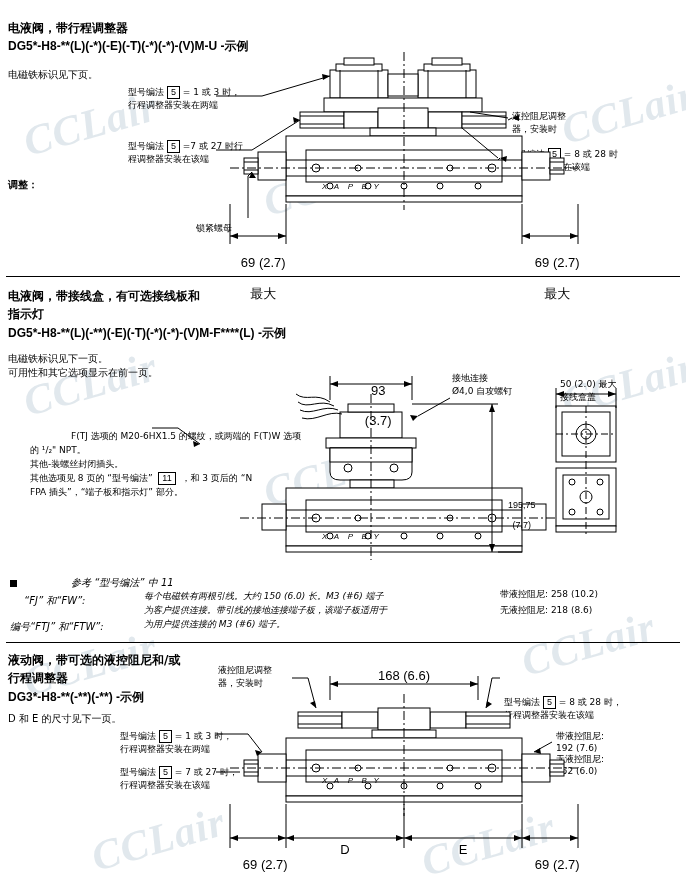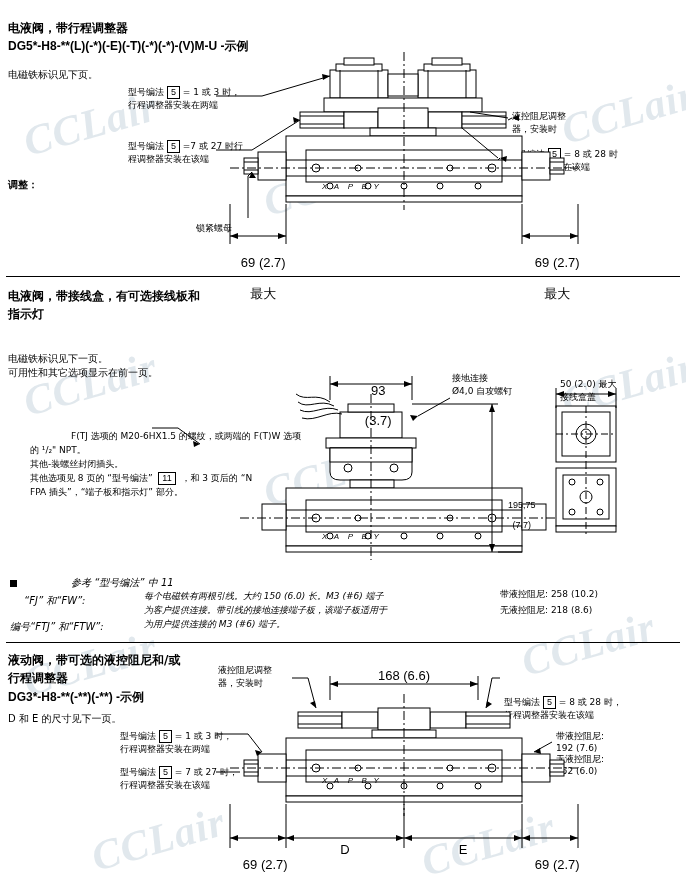--- a/index.html
+++ b/index.html
@@ -206,20 +206,21 @@
   <div class="lblc" style="left:500px; top:240px; width:100px;">
     <span>69 (2.7)</span><br>
     <span class="cn">最大</span>
   </div>
   <div class="lbl i" style="left:322px; top:182px; font-size:8px;">X   A    P    B   Y</div>
 
   <div class="hr" style="top:276px;"></div>
 
   <div class="t cn b sz12" style="left:8px; top:288px;">电液阀，带接线盒，有可选接线板和</div>
   <div class="t cn b sz12" style="left:8px; top:306px;">指示灯</div>
+  <div class="t b sz11" style="left:8px; top:325px;">DG5*-H8-**(L)(-**)(-E)(-T)(-*)(-*)-(V)M-F****(L) -示例</div>
   <div class="t cn sz10" style="left:8px; top:352px;">电磁铁标识见下一页。</div>
   <div class="t cn sz10" style="left:8px; top:366px;">可用性和其它选项显示在前一页。</div>
 
   <div class="t cn sz9" style="left:30px; top:430px;padding-left:41px;">F(TJ 选项的 M20-6HX1.5 的螺纹，或两端的 F(T)W 选项</div>
   <div class="t cn sz9" style="left:30px; top:444px;">的 ¹/₂" NPT。</div>
   <div class="t cn sz9" style="left:30px; top:458px;">其他-装螺丝封闭插头。</div>
   <div class="t cn sz9" style="left:30px; top:472px;">其他选项见 8 页的 “型号编法”  <span class="boxnum">11</span>  ，和 3 页后的 “N</div>
   <div class="t cn sz9" style="left:30px; top:486px;">FPA 插头”，“端子板和指示灯” 部分。</div>
 
   <div style="position:absolute; left:452px; top:372px; font-size:9px; font-family:'DejaVu Sans',sans-serif;">

